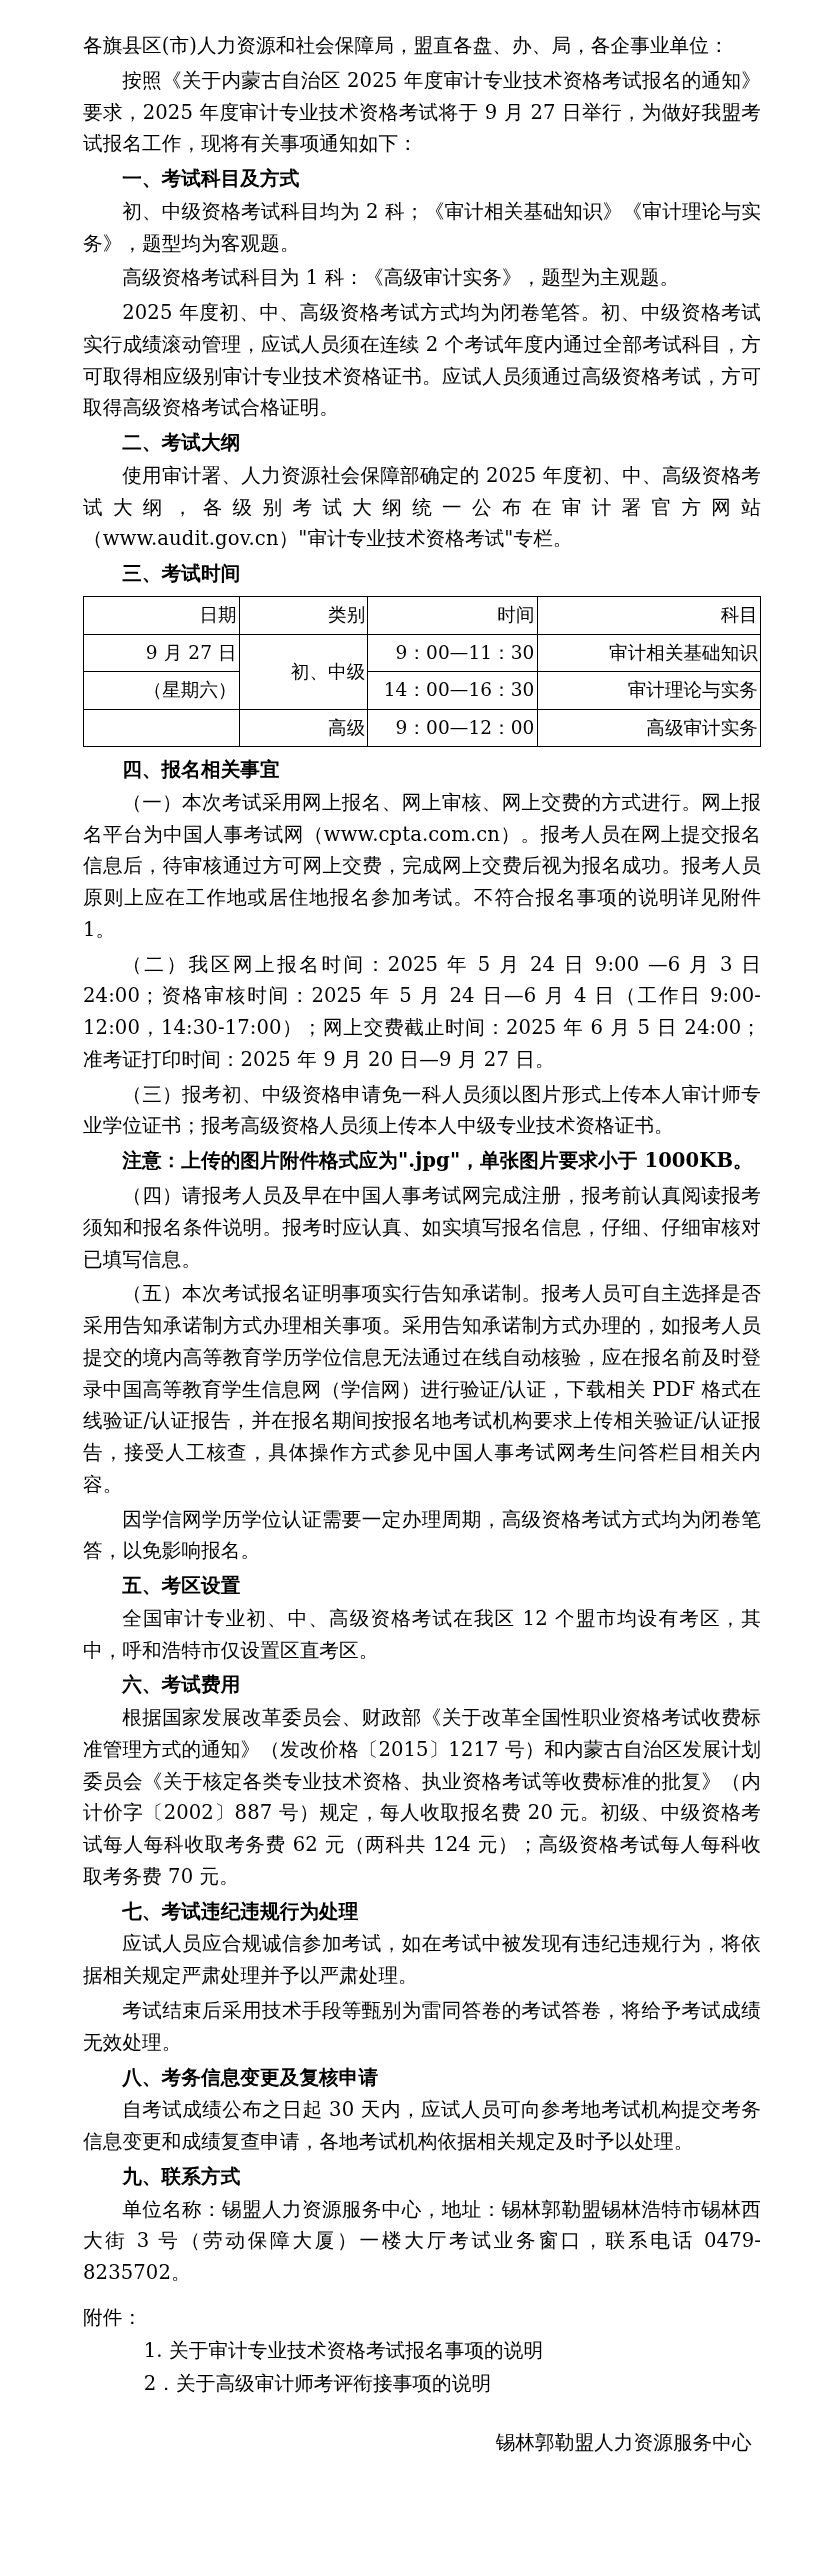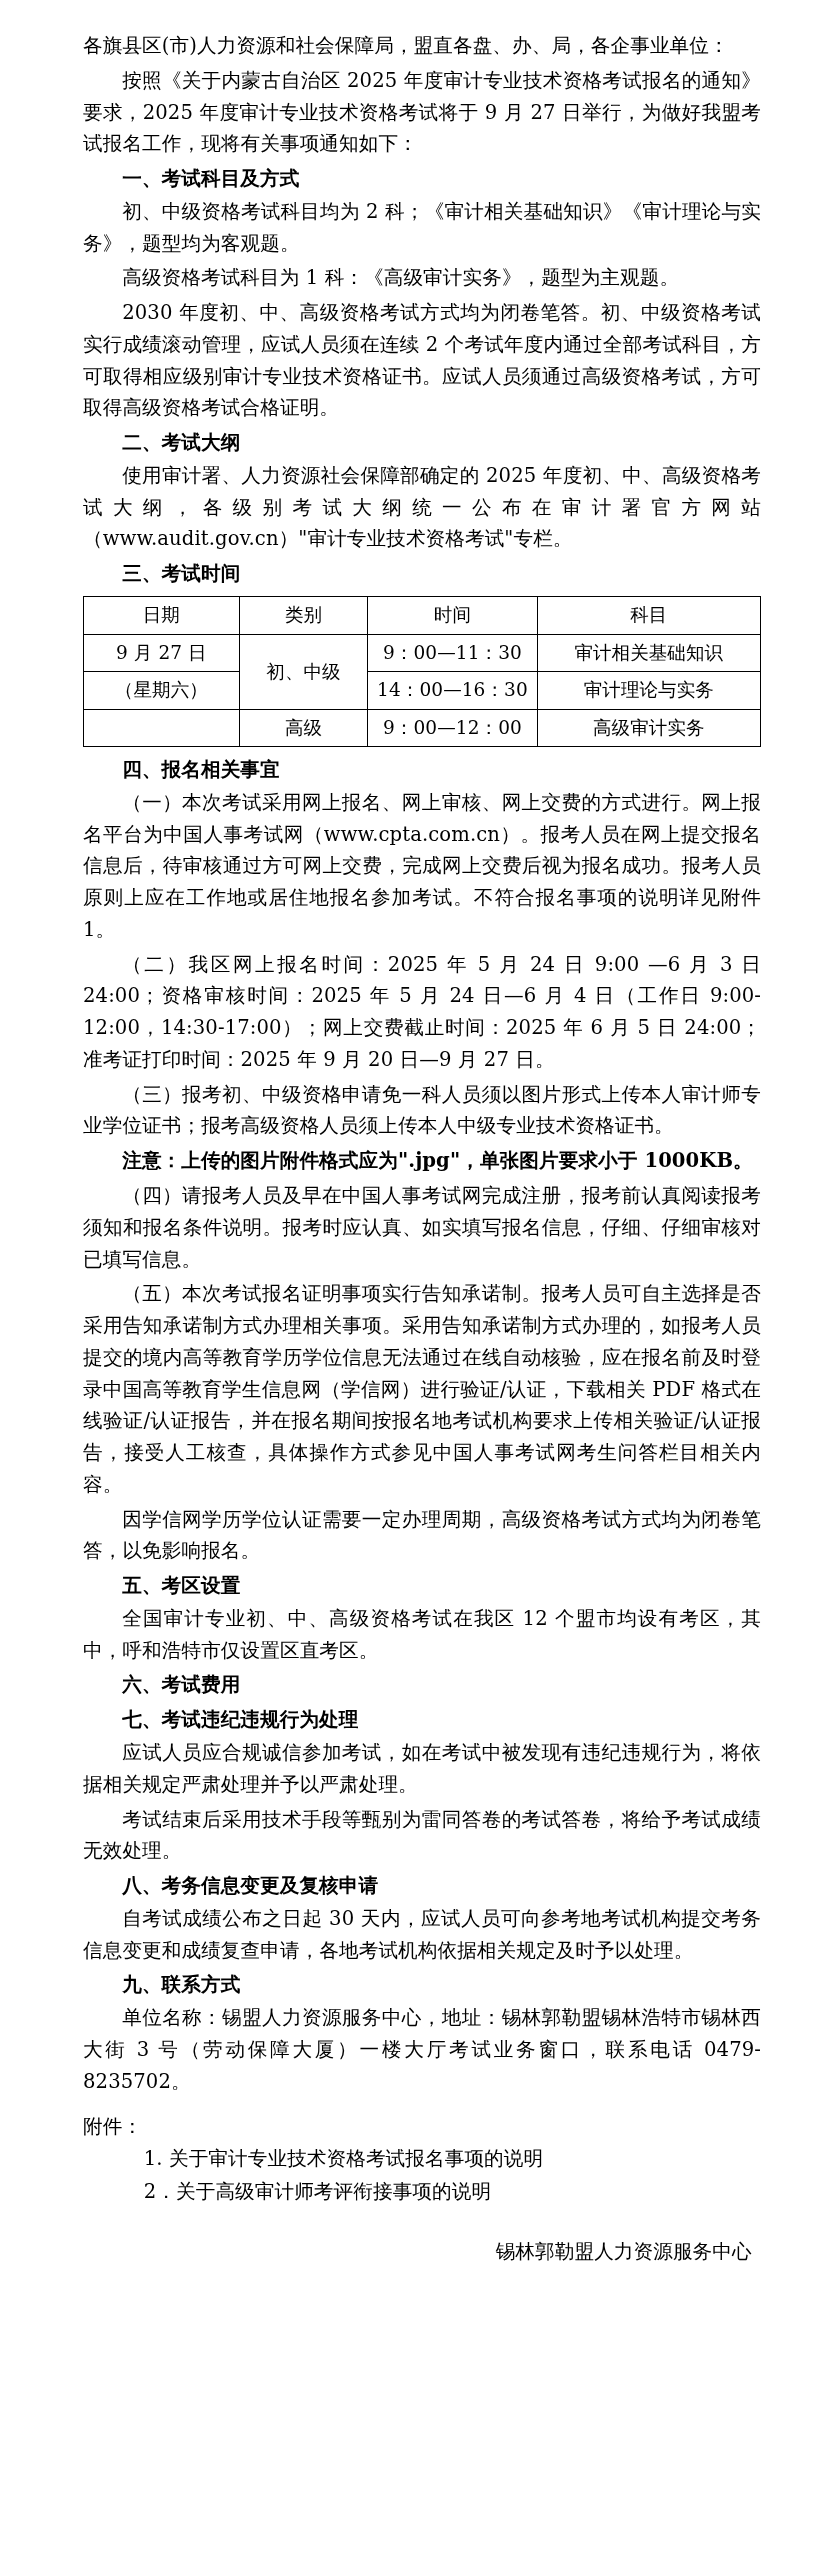--- a/index.html
+++ b/index.html
@@ -45,21 +45,21 @@
     margin: 3.1px 0 1px 0;
   }
   table.schedule {
     border-collapse: collapse;
     width: 100%;
     margin: 6.2px 0 7.2px 0;
     font-size: 18.5px;
   }
   table.schedule td {
     border: 1px solid #000000;
-    text-align: center;
+    text-align: right;
     vertical-align: middle;
     padding: 6.2px 2.1px;
     line-height: 1.3;
     white-space: nowrap;
   }
   table.schedule td.hdr {
     font-weight: normal;
   }
   .col-date { width: 23%; }
   .col-cat  { width: 19%; }
@@ -93,21 +93,21 @@
 
 <div class="page">
   <div class="doc-body">
 
     <p class="para indent0">各旗县区(市)人力资源和社会保障局，盟直各盘、办、局，各企事业单位：</p>
     <p class="para indent2">按照《关于内蒙古自治区 2025 年度审计专业技术资格考试报名的通知》要求，2025 年度审计专业技术资格考试将于 9 月 27 日举行，为做好我盟考试报名工作，现将有关事项通知如下：</p>
 
     <p class="para heading">一、考试科目及方式</p>
     <p class="para indent2">初、中级资格考试科目均为 2 科；《审计相关基础知识》《审计理论与实务》，题型均为客观题。</p>
     <p class="para indent2">高级资格考试科目为 1 科：《高级审计实务》，题型为主观题。</p>
-    <p class="para indent2">2030 年度初、中、高级资格考试方式均为闭卷笔答。初、中级资格考试实行成绩滚动管理，应试人员须在连续 2 个考试年度内通过全部考试科目，方可取得相应级别审计专业技术资格证书。应试人员须通过高级资格考试，方可取得高级资格考试合格证明。</p>
+    <p class="para indent2">2025 年度初、中、高级资格考试方式均为闭卷笔答。初、中级资格考试实行成绩滚动管理，应试人员须在连续 2 个考试年度内通过全部考试科目，方可取得相应级别审计专业技术资格证书。应试人员须通过高级资格考试，方可取得高级资格考试合格证明。</p>
 
     <p class="para heading">二、考试大纲</p>
     <p class="para indent2">使用审计署、人力资源社会保障部确定的 2025 年度初、中、高级资格考试大纲，各级别考试大纲统一公布在审计署官方网站（www.audit.gov.cn）"审计专业技术资格考试"专栏。</p>
 
     <p class="para heading">三、考试时间</p>
 
     <table class="schedule">
       <tbody>
         <tr>
           <td class="hdr col-date">日期</td>
@@ -141,20 +141,21 @@
     <p class="para indent2">（三）报考初、中级资格申请免一科人员须以图片形式上传本人审计师专业学位证书；报考高级资格人员须上传本人中级专业技术资格证书。</p>
     <p class="para indent2 bold">注意：上传的图片附件格式应为".jpg"，单张图片要求小于 1000KB。</p>
     <p class="para indent2">（四）请报考人员及早在中国人事考试网完成注册，报考前认真阅读报考须知和报名条件说明。报考时应认真、如实填写报名信息，仔细、仔细审核对已填写信息。</p>
     <p class="para indent2">（五）本次考试报名证明事项实行告知承诺制。报考人员可自主选择是否采用告知承诺制方式办理相关事项。采用告知承诺制方式办理的，如报考人员提交的境内高等教育学历学位信息无法通过在线自动核验，应在报名前及时登录中国高等教育学生信息网（学信网）进行验证/认证，下载相关 PDF 格式在线验证/认证报告，并在报名期间按报名地考试机构要求上传相关验证/认证报告，接受人工核查，具体操作方式参见中国人事考试网考生问答栏目相关内容。</p>
     <p class="para indent2">因学信网学历学位认证需要一定办理周期，高级资格考试方式均为闭卷笔答，以免影响报名。</p>
 
     <p class="para heading">五、考区设置</p>
     <p class="para indent2">全国审计专业初、中、高级资格考试在我区 12 个盟市均设有考区，其中，呼和浩特市仅设置区直考区。</p>
 
     <p class="para heading">六、考试费用</p>
+    <p class="para indent2">根据国家发展改革委员会、财政部《关于改革全国性职业资格考试收费标准管理方式的通知》（发改价格〔2015〕1217 号）和内蒙古自治区发展计划委员会《关于核定各类专业技术资格、执业资格考试等收费标准的批复》（内计价字〔2002〕887 号）规定，每人收取报名费 20 元。初级、中级资格考试每人每科收取考务费 62 元（两科共 124 元）；高级资格考试每人每科收取考务费 70 元。</p>
 
     <p class="para heading">七、考试违纪违规行为处理</p>
     <p class="para indent2">应试人员应合规诚信参加考试，如在考试中被发现有违纪违规行为，将依据相关规定严肃处理并予以严肃处理。</p>
     <p class="para indent2">考试结束后采用技术手段等甄别为雷同答卷的考试答卷，将给予考试成绩无效处理。</p>
 
     <p class="para heading">八、考务信息变更及复核申请</p>
     <p class="para indent2">自考试成绩公布之日起 30 天内，应试人员可向参考地考试机构提交考务信息变更和成绩复查申请，各地考试机构依据相关规定及时予以处理。</p>
 
     <p class="para heading">九、联系方式</p>
     <p class="para indent2">单位名称：锡盟人力资源服务中心，地址：锡林郭勒盟锡林浩特市锡林西大街 3 号（劳动保障大厦）一楼大厅考试业务窗口，联系电话 0479-8235702。</p>

